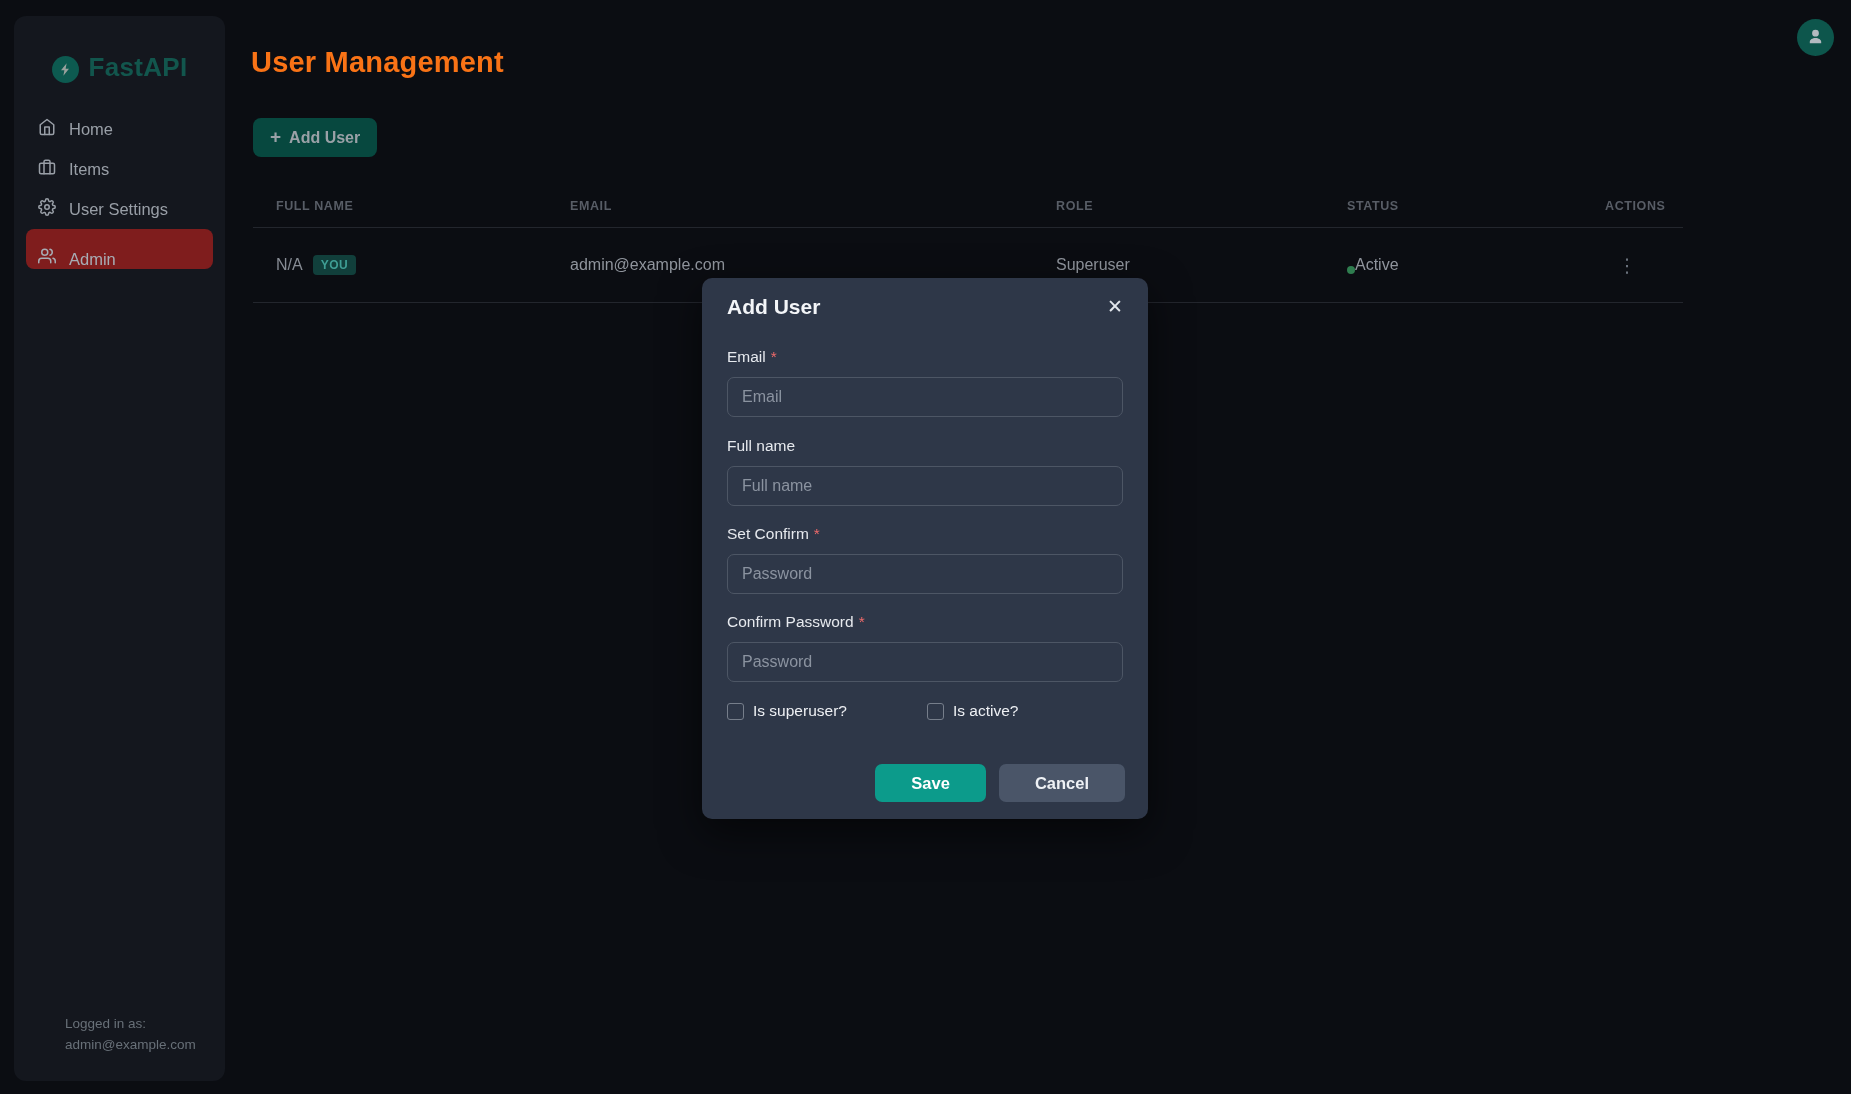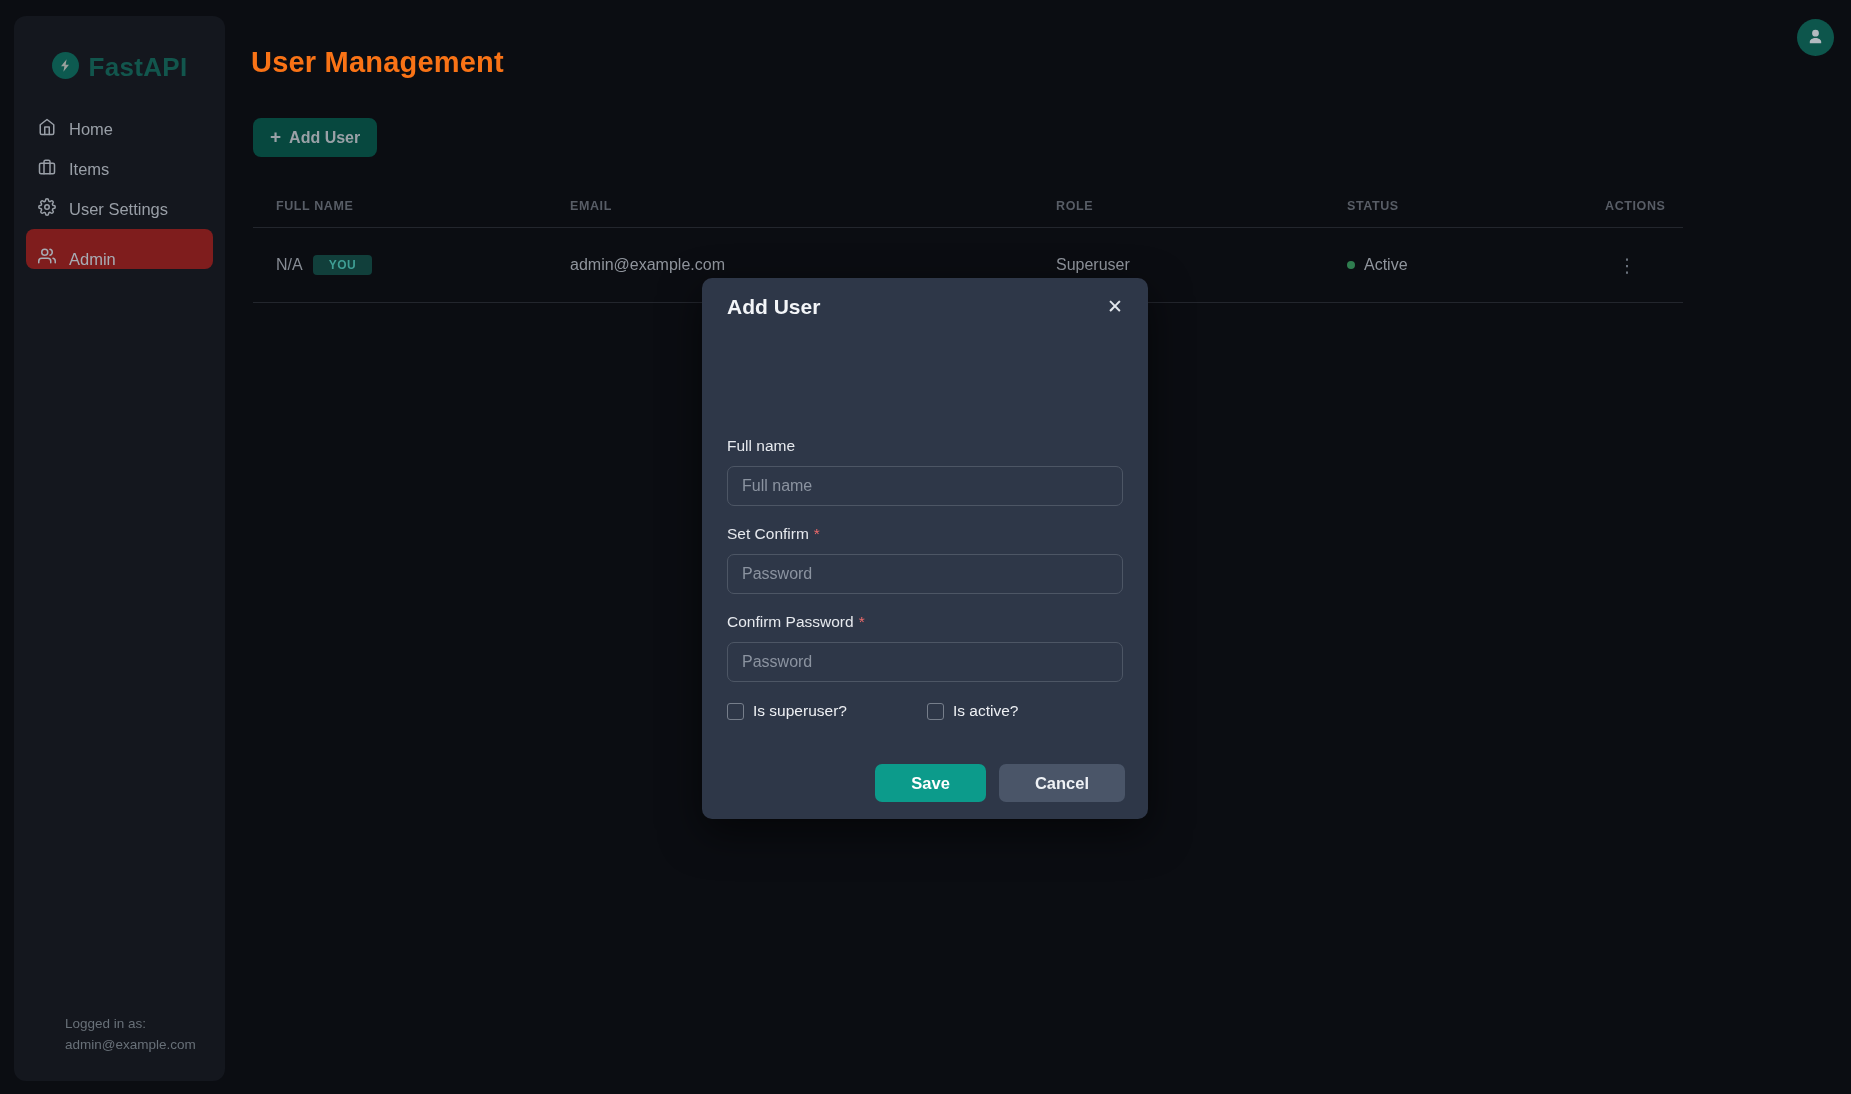--- a/index.html
+++ b/index.html
@@ -10,21 +10,21 @@
     position:relative;
     overflow:hidden;
     -webkit-font-smoothing:antialiased;
   }
 
   
   .sidebar {
     position:absolute; left:14px; top:16px; width:211px; height:1065px;
     background:#14171e; border-radius:12px;
   }
-  .logo { display:flex; align-items:flex-start; justify-content:center; gap:10px; margin-top:36px; }
+  .logo { display:flex; align-items:flex-end; justify-content:center; gap:10px; margin-top:36px; }
   .logo-circle {
     width:27px; height:27px; border-radius:50%;
     background:var(--logo-bg,#0d5a50);
     display:flex; align-items:center; justify-content:center; color:#99a19d;
   }
   .logo-circle svg { width:15px; height:15px; }
   .logo-text { font-size:26px; font-weight:600; color:var(--brand-teal,#12564d); letter-spacing:.3px; }
 
   .nav { margin:26px 12px 0; display:flex; flex-direction:column; }
   .nav-item {
@@ -57,23 +57,23 @@
   
   .table { position:absolute; left:253px; top:190px; width:1430px; }
   .thead { position:relative; height:38px; border-bottom:1px solid #23262d; }
   .th { position:absolute; top:9px; font-size:12.5px; font-weight:700; letter-spacing:.6px; color:#585d66; }
   .trow { position:relative; height:75px; border-bottom:1px solid #23262d; }
   .td { position:absolute; top:50%; transform:translateY(-50%); font-size:16px; color:#90959d; }
   .c1{left:23px} .c2{left:317px} .c3{left:803px} .c4{left:1094px} .c5{left:1352px}
   .cell-name { display:flex; align-items:center; gap:10px; color:#878c94; }
   .you-badge {
     background:var(--badge-bg,#113f3b); color:var(--badge-text,#3f9e94);
-    font-size:12px; font-weight:700; letter-spacing:.5px; padding:3px 16px; border-radius:4px;
-  }
-  .status-cell { display:flex; align-items:center; gap:9px; }
+    font-size:12px; font-weight:700; letter-spacing:.5px; padding:3px 8px; border-radius:4px;
+  }
+  .status-cell { display:flex; align-items:flex-end; }
   .status-dot { width:8px; height:8px; border-radius:50%; background:var(--status-green,#2f7d4f); }
   .kebab-btn {
     position:absolute; left:1361px; top:50%; transform:translateY(-50%);
     width:26px; background:none; border:none; color:#6c737e; font-size:19px; line-height:1;
     cursor:pointer; text-align:center;
   }
 
   
   .modal {
     position:absolute; left:702px; top:278px; width:446px; height:541px;
@@ -210,20 +210,26 @@
         <span>Active</span>
       </span>
       <button class="kebab-btn">⋮</button>
     </div>
   </div>
 
   <div class="modal">
     <h2 class="modal-title">Add User</h2>
     <button class="modal-close">✕</button>
 
+    <div class="fgroup fg1">
+      <span class="flabel">
+        <span>Email</span><span class="req">*</span>
+      </span>
+      <input type="text" placeholder="Email" style="">
+    </div>
 
     <div class="fgroup fg2">
       <span class="flabel">
         <span>Full name</span>
       </span>
       <input type="text" placeholder="Full name" style="">
     </div>
 
     <div class="fgroup fg3">
       <span class="flabel">

